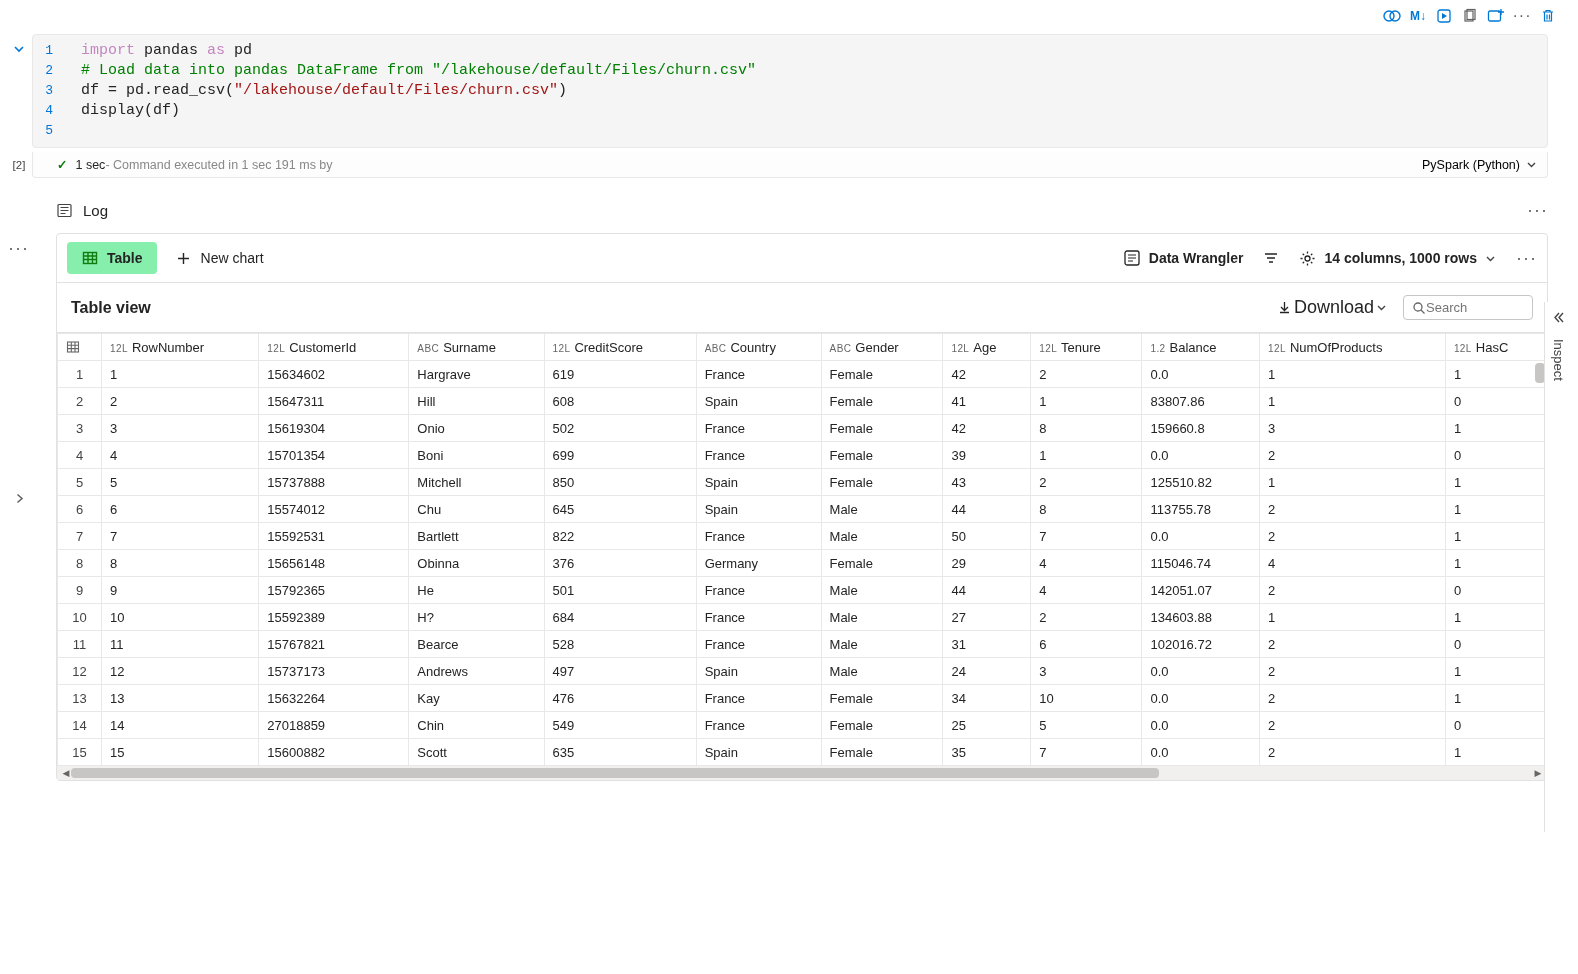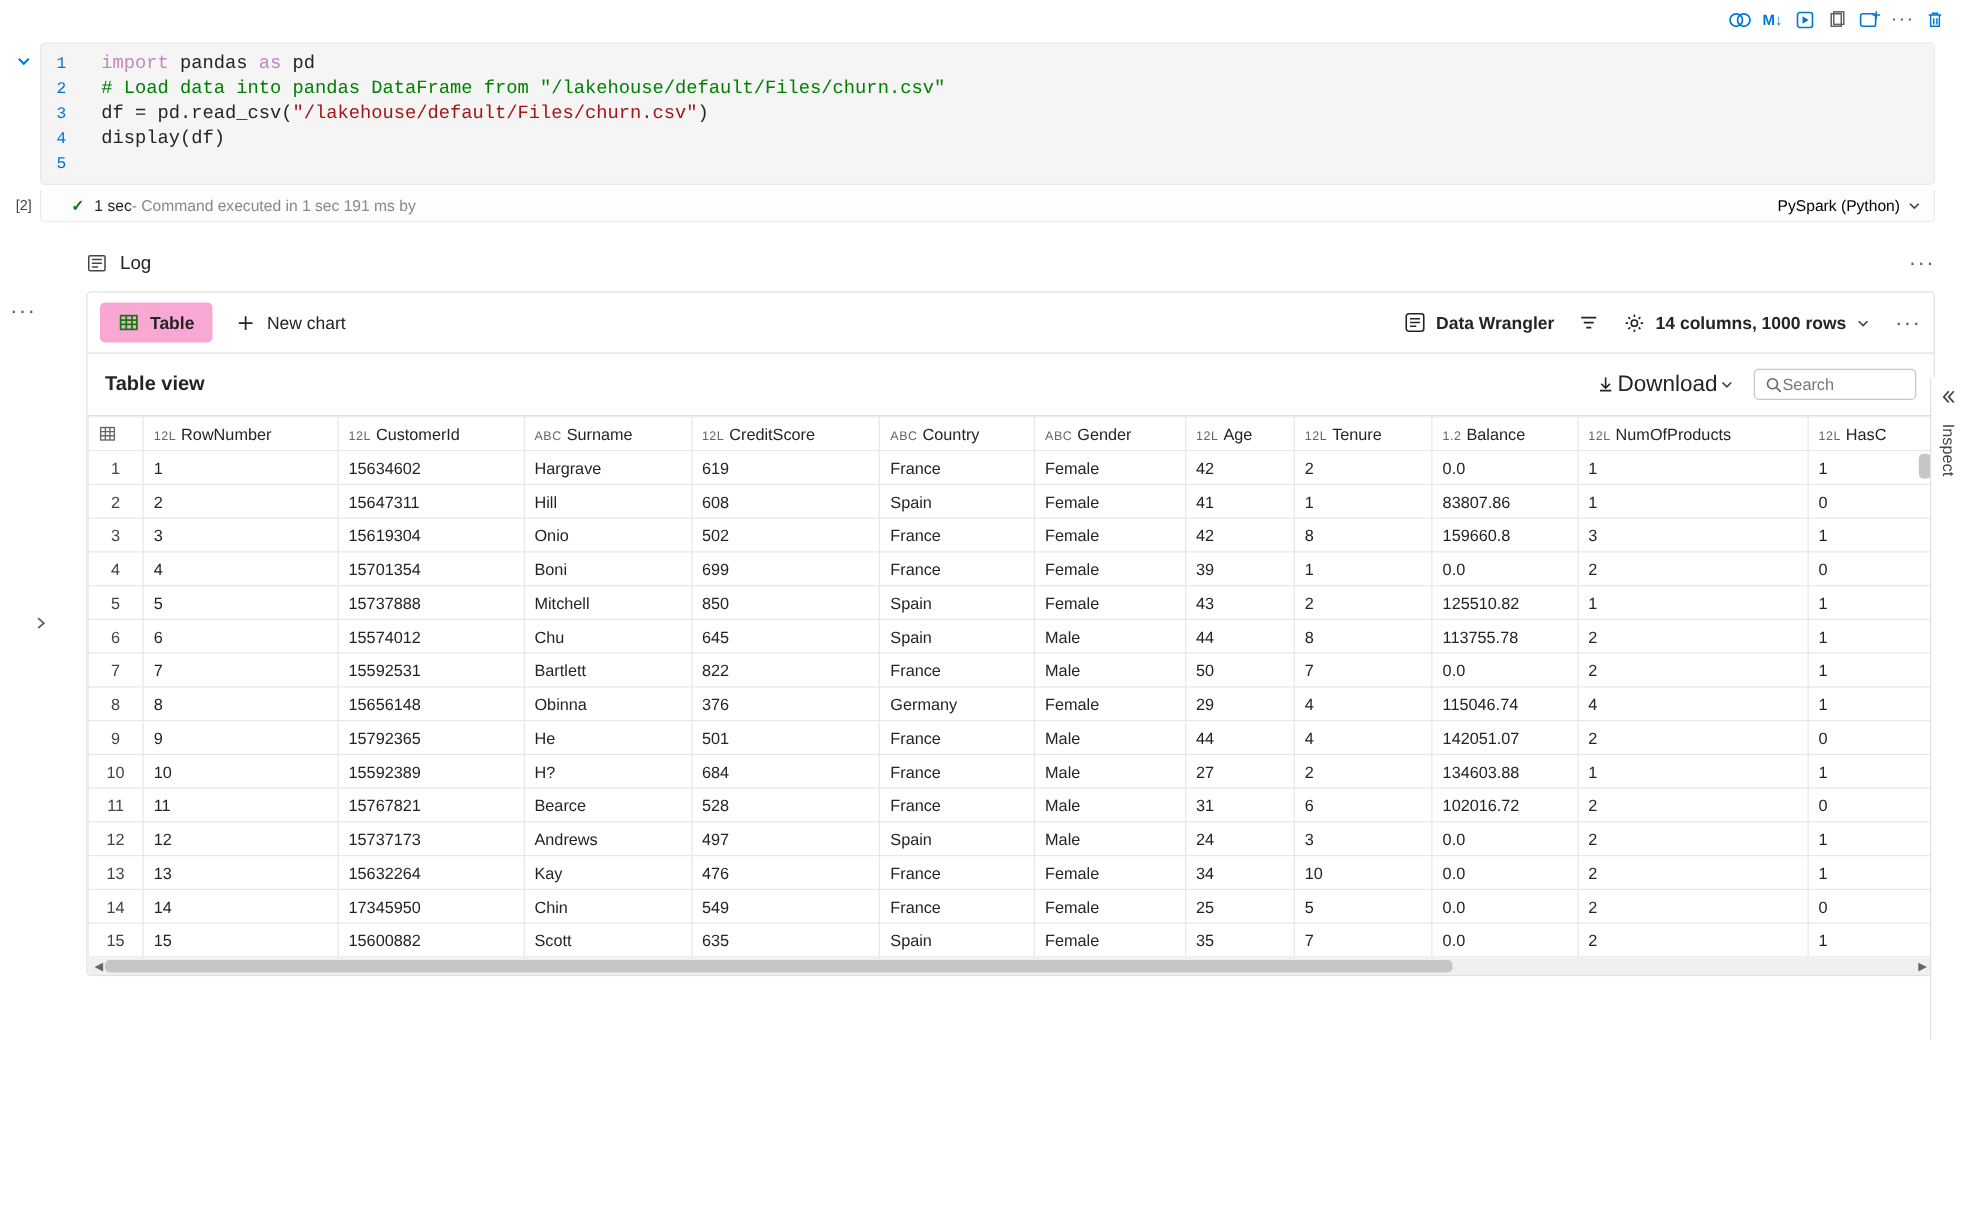--- a/index.html
+++ b/index.html
@@ -18,35 +18,35 @@
 .com { color: #008000; }
 .str { color: #a31515; }
 
 .status-row { display: flex; align-items: center; padding: 4px 30px 4px 6px; font-size: 12.5px; }
 .exec-num { width: 26px; color: #444; font-size: 11.5px; text-align: center; }
 .status-main { flex: 1; display: flex; align-items: center; border: 1px solid #e8e8e8; border-top: none; border-radius: 0 0 4px 4px; padding: 5px 10px 5px 24px; background: #fdfdfd; }
 .check { color: #0c7a0c; font-weight: bold; margin-right: 8px; }
 .status-grey { color: #888; }
 .lang { color: #000000; margin-left: auto; display: flex; align-items: center; gap: 6px; }
 
-.output-wrap { display: flex; padding: 6px 30px 0 19px; align-items: center; }
+.output-wrap { display: flex; padding: 6px 30px 0 6px; align-items: center; }
 .out-left { width: 26px; display: flex; flex-direction: column; align-items: center; }
 .out-left .expand { margin-top: 28px; color: #616161; cursor: pointer; }
 
 .out-body { flex: 1; }
 .log-row { display: flex; align-items: center; gap: 10px; padding: 12px 0 12px 24px; }
 .log-row .logtxt { font-size: 15px; font-weight: 400; }
 .log-row .dots2 { margin-left: auto; font-size: 18px; color: #616161; letter-spacing: 1px; cursor: pointer; }
 
 .left-dots { position: absolute; left: 8px; top: 238px; writing-mode: horizontal-tb; font-size: 18px; color: #616161; letter-spacing: 1px; }
 
 .result-box { border: 1px solid #e1e1e1; border-radius: 4px; margin: 0 0 0 24px; }
 .rbox-toolbar { display: flex; align-items: center; padding: 8px 10px; border-bottom: 1px solid #e1e1e1; gap: 4px; }
 .rbox-btn { display: flex; align-items: center; gap: 8px; padding: 7px 14px; border-radius: 4px; cursor: pointer; font-size: 14px; }
-.rbox-btn.active { background: #f9a8d4; font-weight: 600; }
+.rbox-btn.active { background: #86efac; font-weight: 600; }
 .rbox-btn .ico { width: 18px; height: 18px; display: inline-flex; align-items: center; justify-content: center; }
 .rbox-right { margin-left: auto; display: flex; align-items: center; gap: 20px; }
 .rbox-right .lbl { font-size: 14px; font-weight: 600; display: flex; align-items: center; gap: 8px; cursor: pointer; }
 
 .tview-header { display: flex; align-items: center; padding: 12px 14px; }
 .tview-title { font-size: 16px; font-weight: 600; flex: 1; }
 .dl-btn { display: flex; align-items: center; gap: 2px; font-size: 18px; cursor: pointer; margin-right: 16px; }
 .search-box { display: flex; align-items: center; border: 1px solid #c8c6c4; border-radius: 4px; padding: 4px 8px; width: 130px; }
 .search-box input { border: none; outline: none; font-size: 13px; width: 90px; color: #4d7c0f; }
 
@@ -436,21 +436,21 @@
                 <td>Female</td>
                 <td>34</td>
                 <td>10</td>
                 <td>0.0</td>
                 <td>2</td>
                 <td>1</td>
               </tr>
               <tr>
                 <td class="rownum">14</td>
                 <td>14</td>
-                <td>17345950</td>
+                <td>27018859</td>
                 <td>Chin</td>
                 <td>549</td>
                 <td>France</td>
                 <td>Female</td>
                 <td>25</td>
                 <td>5</td>
                 <td>0.0</td>
                 <td>2</td>
                 <td>0</td>
               </tr>

